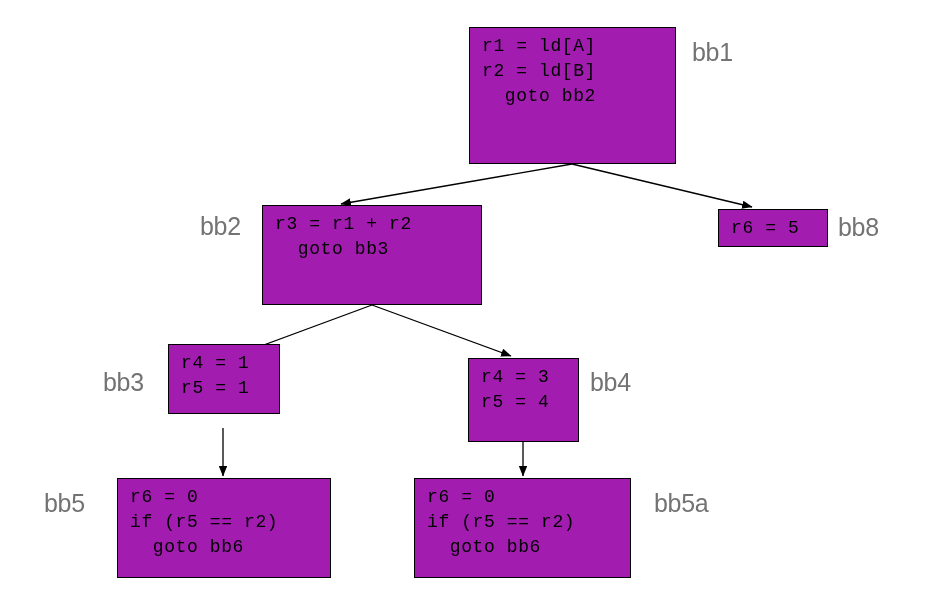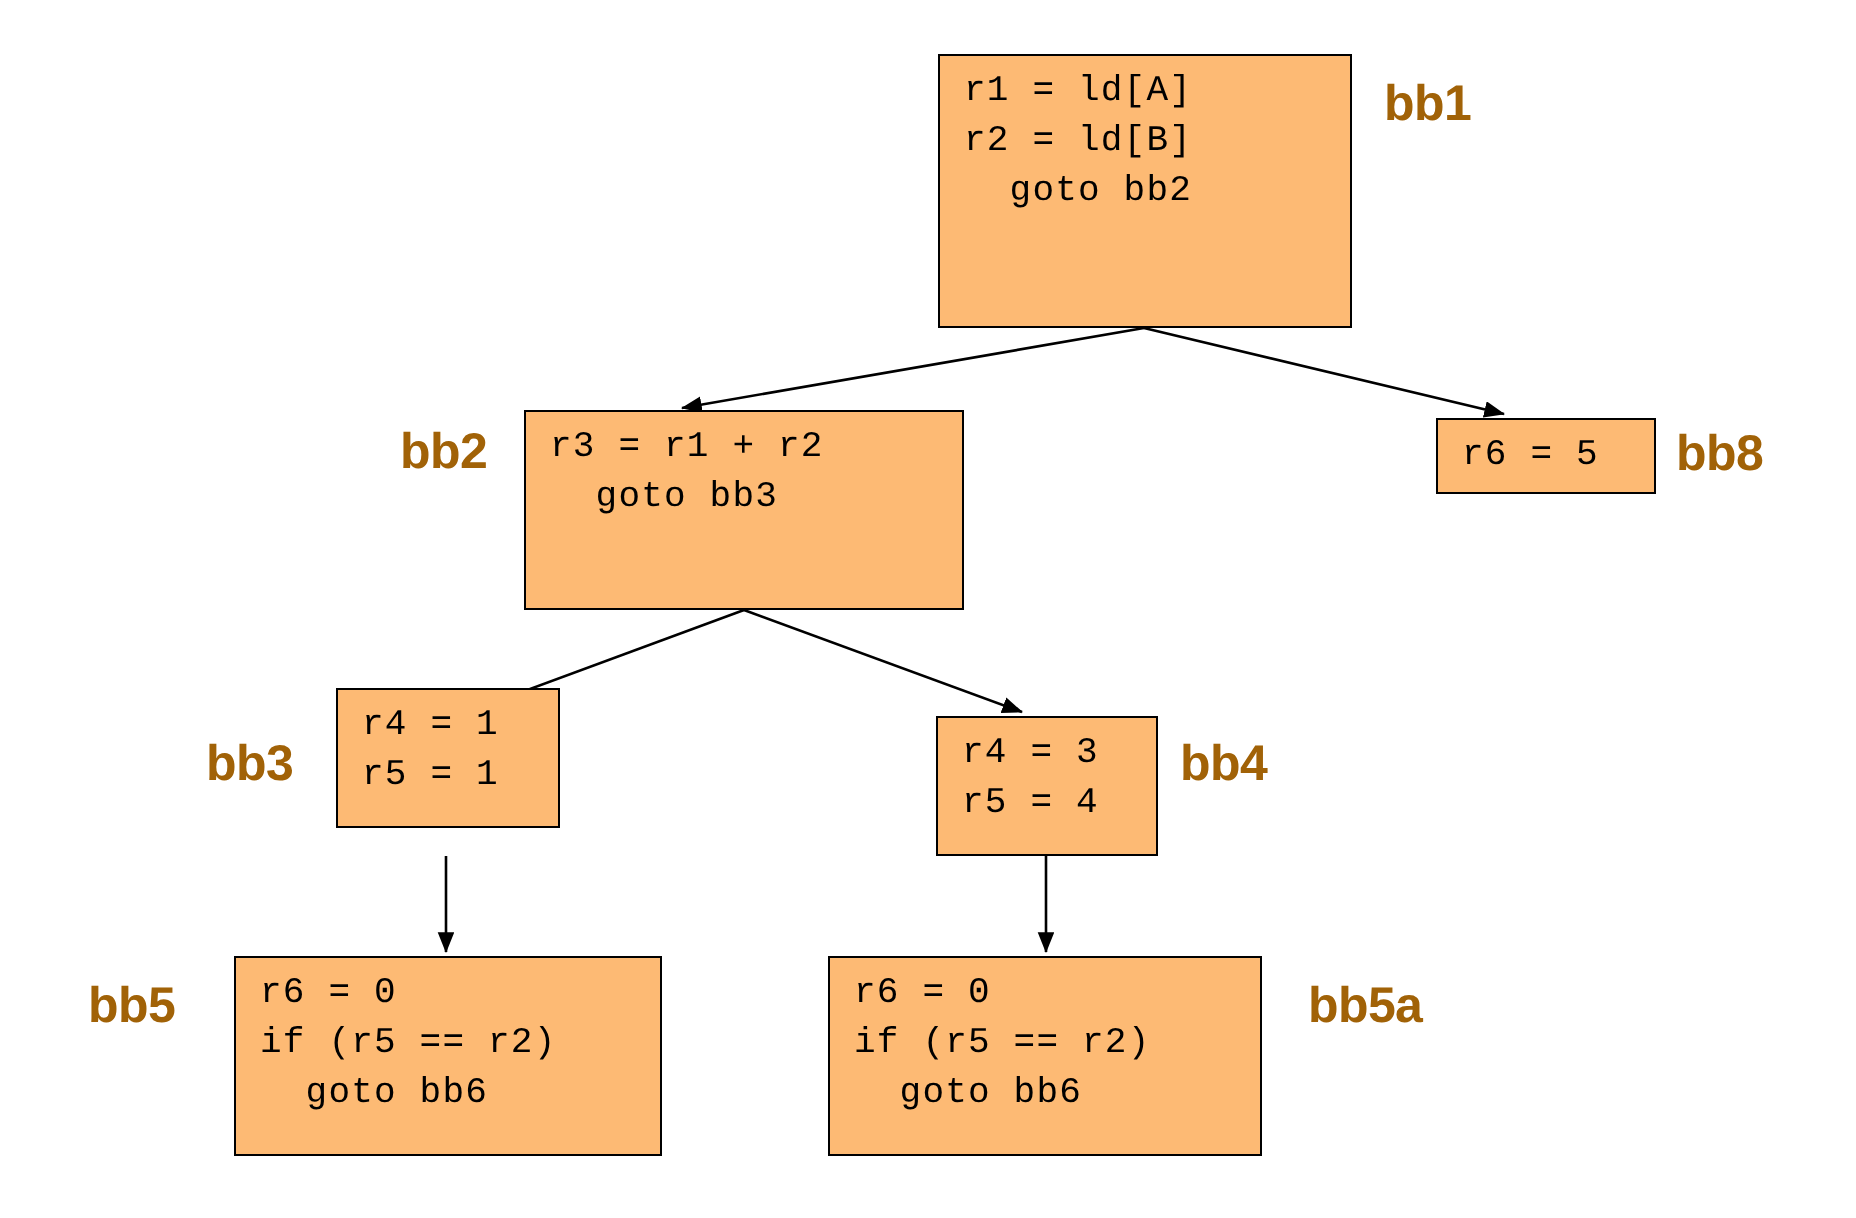--- a/index.html
+++ b/index.html
@@ -20,39 +20,39 @@
     left: 0;
     top: 0;
     width: 928px;
     height: 609px;
     pointer-events: none;
   }
   .bb-box {
     position: absolute;
     box-sizing: border-box;
     border: 1.4px solid #000000;
-    background: #fdba74;
+    background: #a21caf;
     font-family: "Liberation Mono", monospace;
     font-size: 18px;
     line-height: 25px;
     color: #000000;
     white-space: pre;
     padding: 6px 10px 6px 12px;
     z-index: 2;
   }
   .bb-line {
     display: block;
     letter-spacing: 0.6px;
   }
   .bb-label {
     position: absolute;
     font-family: "Liberation Sans", sans-serif;
     font-size: 25px;
-    font-weight: bold;
-    color: #a16207;
+    font-weight: normal;
+    color: #737373;
     letter-spacing: -0.3px;
     white-space: nowrap;
     z-index: 3;
   }
 </style>
 </head>
 <body>
 
 <div id="canvas">
 
@@ -74,21 +74,21 @@
 
   <div id="block-layer">
       <div class="bb-box" style="left: 469px; top: 27px; width: 207px; height: 137px;"><span class="bb-line">r1 = ld[A]</span><span class="bb-line">r2 = ld[B]</span><span class="bb-line">  goto bb2</span></div>
       <div class="bb-label" style="left: 692px; top: 38px;">bb1</div>
       <div class="bb-box" style="left: 262px; top: 205px; width: 220px; height: 100px;"><span class="bb-line">r3 = r1 + r2</span><span class="bb-line">  goto bb3</span></div>
       <div class="bb-label" style="left: 200px; top: 212px;">bb2</div>
       <div class="bb-box" style="left: 718px; top: 209px; width: 110px; height: 38px;"><span class="bb-line">r6 = 5</span></div>
       <div class="bb-label" style="left: 838px; top: 213px;">bb8</div>
       <div class="bb-box" style="left: 168px; top: 344px; width: 112px; height: 70px;"><span class="bb-line">r4 = 1</span><span class="bb-line">r5 = 1</span></div>
       <div class="bb-label" style="left: 103px; top: 368px;">bb3</div>
-      <div class="bb-box" style="left: 468px; top: 358px; width: 111px; height: 70px;"><span class="bb-line">r4 = 3</span><span class="bb-line">r5 = 4</span></div>
+      <div class="bb-box" style="left: 468px; top: 358px; width: 111px; height: 84px;"><span class="bb-line">r4 = 3</span><span class="bb-line">r5 = 4</span></div>
       <div class="bb-label" style="left: 590px; top: 368px;">bb4</div>
       <div class="bb-box" style="left: 117px; top: 478px; width: 214px; height: 100px;"><span class="bb-line">r6 = 0</span><span class="bb-line">if (r5 == r2)</span><span class="bb-line">  goto bb6</span></div>
       <div class="bb-label" style="left: 44px; top: 489px; text-align: center;">bb5</div>
       <div class="bb-box" style="left: 414px; top: 478px; width: 217px; height: 100px;"><span class="bb-line">r6 = 0</span><span class="bb-line">if (r5 == r2)</span><span class="bb-line">  goto bb6</span></div>
       <div class="bb-label" style="left: 654px; top: 489px;">bb5a</div>
     </div>
 
 </div>
 
 </body></html>

